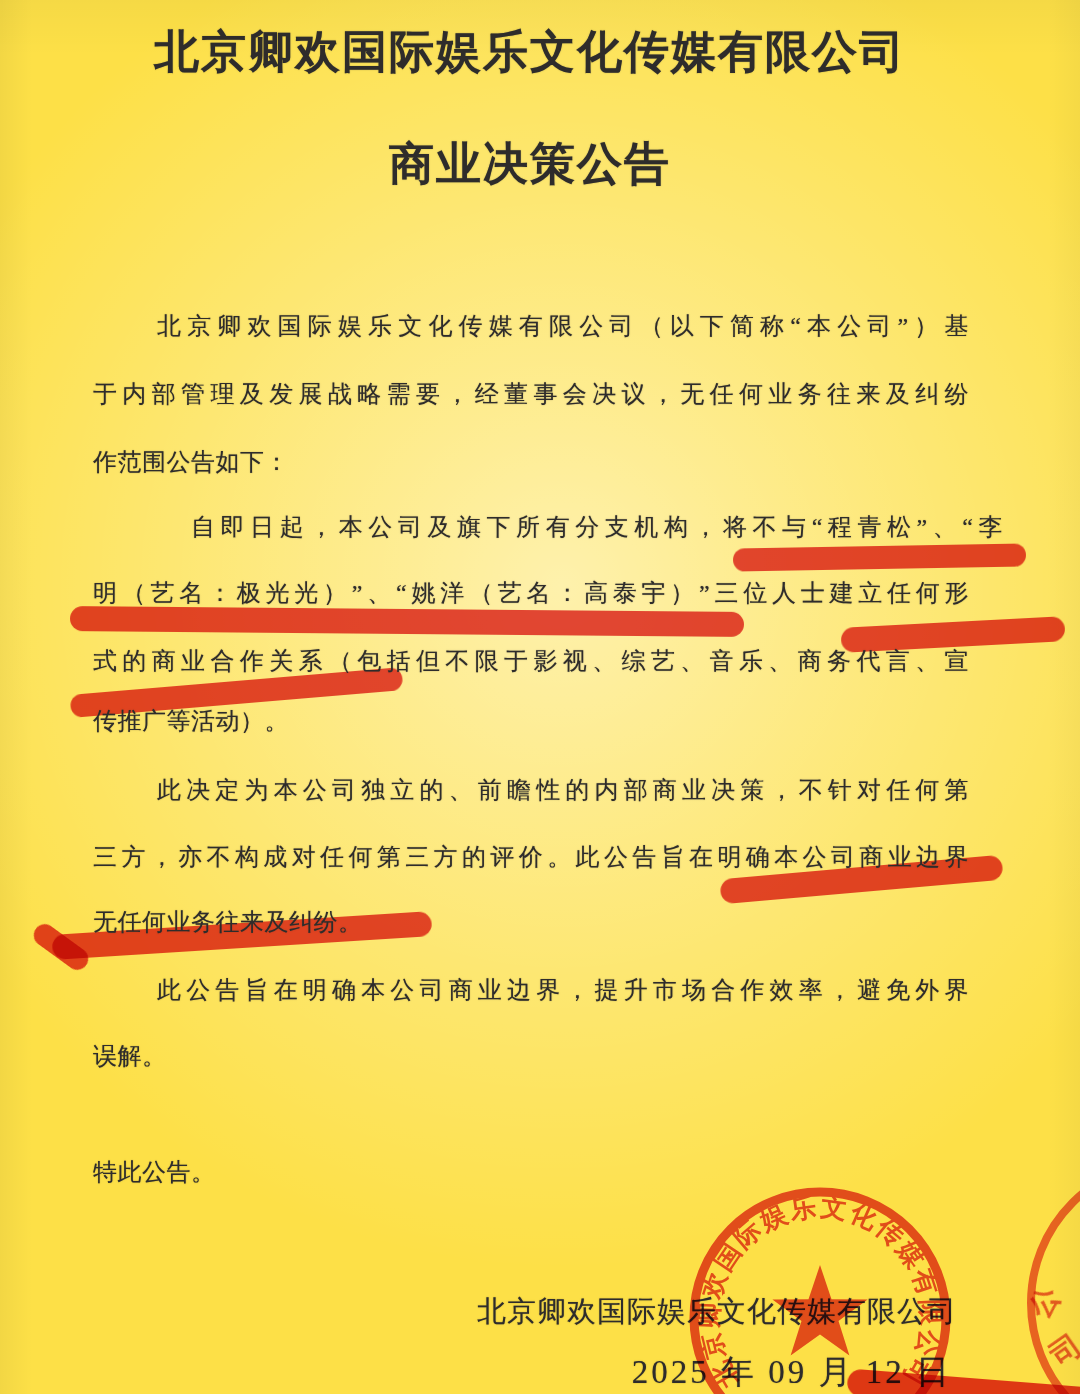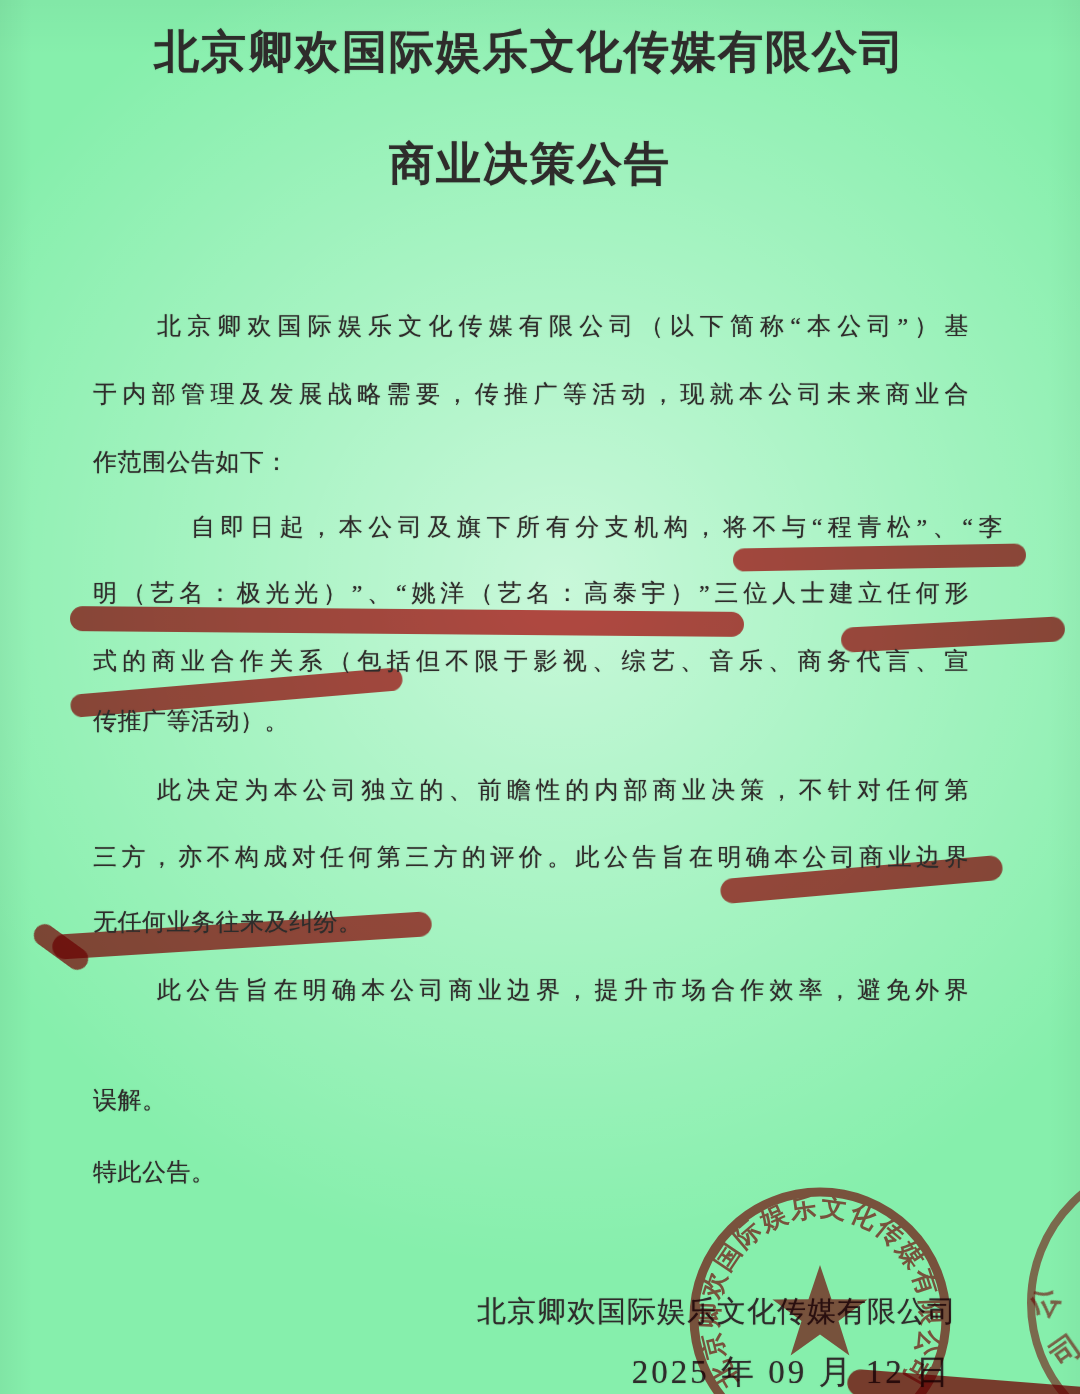--- a/index.html
+++ b/index.html
@@ -1,19 +1,19 @@
 <!DOCTYPE html>
 <html><head>
 <meta charset="utf-8">
 <style>
   html,body{margin:0;padding:0;}
   .page{
     position:relative;
     width:1080px;height:1394px;
-    background:#86efac;
+    background:#fde047;
     overflow:hidden;
     font-family:"Liberation Serif", serif;
   }
   .page::before{ 
     content:"";position:absolute;inset:0;z-index:1;pointer-events:none;
     background:
       radial-gradient(ellipse 90% 70% at 52% 42%, rgba(255,255,255,.55), rgba(255,255,255,0) 70%),
       linear-gradient(90deg, rgba(0,0,0,.045), rgba(0,0,0,0) 3%),
       linear-gradient(270deg, rgba(0,0,0,.03), rgba(0,0,0,0) 3%),
       linear-gradient(180deg, rgba(0,0,0,.03), rgba(0,0,0,0) 4%);
@@ -59,34 +59,34 @@
 </style>
 </head>
 <body>
 
 <div class="page">
 
   <div class="t title" style="top:22px;">北京卿欢国际娱乐文化传媒有限公司</div>
   <div class="t title" style="top:134px;">商业决策公告</div>
 
   <div class="t line ind" style="top:310px;">北京卿欢国际娱乐文化传媒有限公司（以下简称“本公司”）基</div>
-  <div class="t line" style="top:378px;">于内部管理及发展战略需要，传推广等活动，现就本公司未来商业合</div>
+  <div class="t line" style="top:378px;">于内部管理及发展战略需要，经董事会决议，无任何业务往来及纠纷</div>
   <div class="t line endl" style="top:446px;">作范围公告如下：</div>
 
   <div class="t line ind" style="top:511px;margin-left:34px;">自即日起，本公司及旗下所有分支机构，将不与“程青松”、“李</div>
   <div class="t line" style="top:577px;">明（艺名：极光光）”、“姚洋（艺名：高泰宇）”三位人士建立任何形</div>
   <div class="t line" style="top:645px;">式的商业合作关系（包括但不限于影视、综艺、音乐、商务代言、宣</div>
   <div class="t line endl" style="top:705px;">传推广等活动）。</div>
 
   <div class="t line ind" style="top:774px;">此决定为本公司独立的、前瞻性的内部商业决策，不针对任何第</div>
   <div class="t line" style="top:841px;">三方，亦不构成对任何第三方的评价。此公告旨在明确本公司商业边界</div>
   <div class="t line endl" style="top:906px;">无任何业务往来及纠纷。</div>
 
   <div class="t line ind" style="top:974px;">此公告旨在明确本公司商业边界，提升市场合作效率，避免外界</div>
-  <div class="t line endl" style="top:1040px;margin-top:44px;">误解。</div>
+  <div class="t line endl" style="top:1040px;">误解。</div>
 
   <div class="t line endl" style="top:1156px;">特此公告。</div>
 
   <div class="t" style="top:1292px;right:123px;font-size:29px;letter-spacing:1px;white-space:nowrap;">北京卿欢国际娱乐文化传媒有限公司</div>
   <div class="t" style="top:1350px;right:128px;font-size:33px;letter-spacing:3px;white-space:nowrap;">2025 年 09 月 12 日</div>
 
   <div class="mk" style="left:733px;top:546px;width:293px;height:23px;transform:rotate(-1deg);"></div>
   <div class="mk" style="left:70px;top:609px;width:674px;height:25px;transform:rotate(.5deg);"></div>
   <div class="mk" style="left:841px;top:622px;width:224px;height:25px;transform:rotate(-3deg);"></div>
   <div class="mk" style="left:70px;top:681px;width:333px;height:23px;transform:rotate(-4.8deg);"></div>

